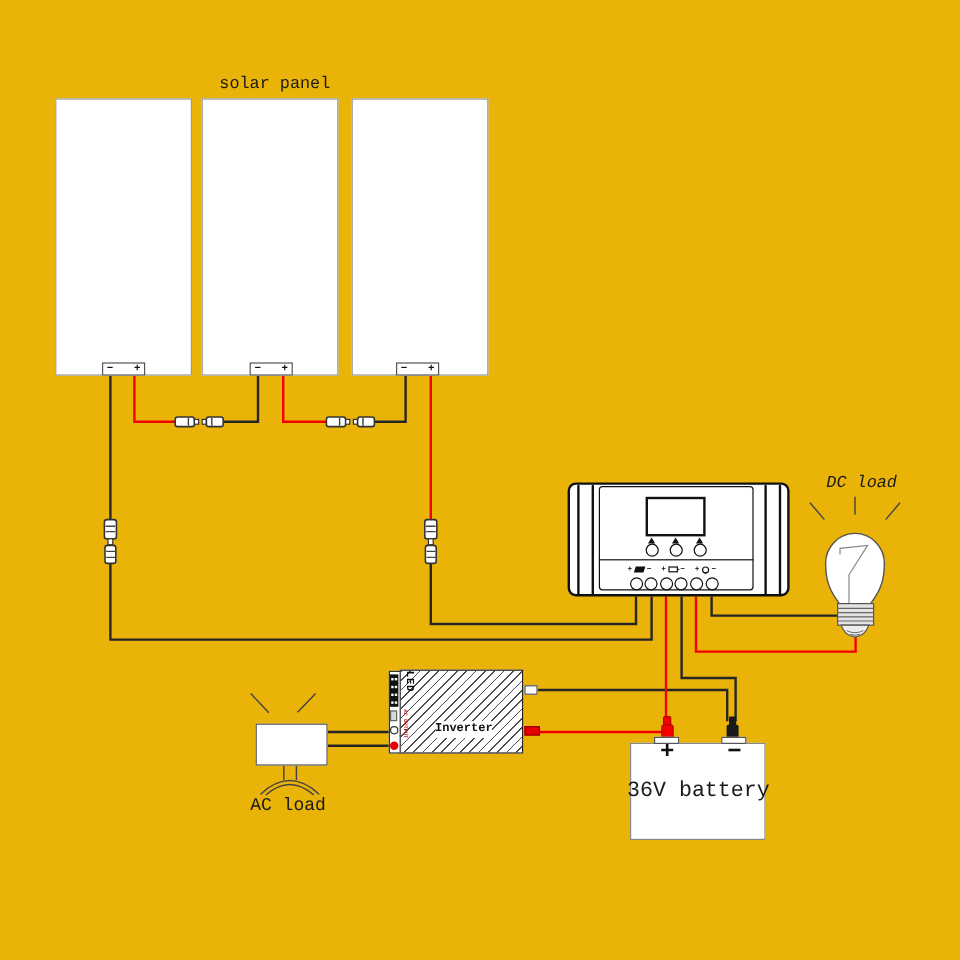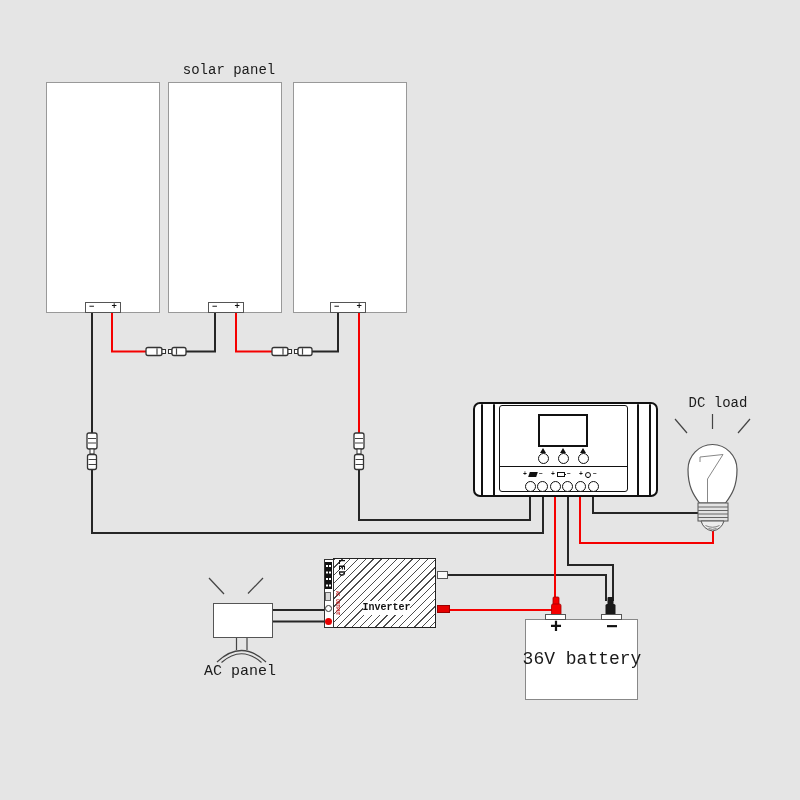--- a/index.html
+++ b/index.html
@@ -4,21 +4,21 @@
 <style>
   :root{
     --wire-pos:#f50000;
     --wire-neg:#262626;
     --accent-red:#e60000;
     --outline:#555555;
     --panel-border:#999999;
     --dark:#111111;
   }
   html,body{margin:0;padding:0;background:#fff;}
-  #canvas{position:relative;width:800px;height:800px;background:#e5e5e5;overflow:hidden;
+  #canvas{position:relative;width:800px;height:800px;background:#eab308;overflow:hidden;
           font-family:"Liberation Mono",monospace;color:#111;}
   .layer{position:absolute;inset:0;}
   .abs{position:absolute;box-sizing:border-box;}
   .lbl{position:absolute;text-align:center;white-space:nowrap;color:#1a1a1a;}
 
   
   .panel{position:absolute;top:82px;width:114px;height:231px;border:1.2px solid var(--panel-border);
          background:#fff;box-sizing:border-box;}
   .jbox{position:absolute;top:302px;width:36px;height:11px;border:1.2px solid #555;background:#fff;
         box-sizing:border-box;display:flex;justify-content:space-between;align-items:center;
@@ -230,40 +230,40 @@
     </div>
 
     <div class="term" style="left:524.5px;"></div>
     <div class="term" style="left:537px;"></div>
     <div class="term" style="left:549.5px;"></div>
     <div class="term" style="left:562px;"></div>
     <div class="term" style="left:574.5px;"></div>
     <div class="term" style="left:587.5px;"></div>
   </div>
 
-  <div class="lbl" style="left:668px;top:395px;width:100px;font-size:14px;">DC load</div>
+  <div class="lbl" style="left:668px;top:395px;width:100px;font-size:14px;font-style:italic;">DC load</div>
 
   <div class="layer">
     <div class="abs inv-body"></div>
     <div class="abs inv-label-box">Inverter</div>
     <div class="abs led-v">LED</div>
     <div class="abs strip"></div>
     <div class="abs socket"></div>
     <div class="abs dots"></div>
     <div class="abs conn-ic"></div>
     <div class="abs ind-w"></div>
     <div class="abs ind-r"></div>
     <div class="abs acout-v">AC OUTPUT</div>
     <div class="abs inv-term-n"></div>
     <div class="abs inv-term-p"></div>
   </div>
 
   <div class="layer">
     <div class="abs acload-box"></div>
-    <div class="lbl" style="left:190px;top:663px;width:100px;font-size:15px;">AC panel</div>
+    <div class="lbl" style="left:190px;top:663px;width:100px;font-size:15px;">AC load</div>
   </div>
 
   <div class="layer">
     <div class="abs batt-box"></div>
     <div class="batt-plate" style="left:545px;"></div>
     <div class="batt-plate" style="left:601px;"></div>
     <div class="batt-sign" style="left:546px;">+</div>
     <div class="batt-sign" style="left:602px;">−</div>
     <div class="lbl" style="left:522px;top:649px;width:120px;font-size:18px;">36V battery</div>
   </div>

